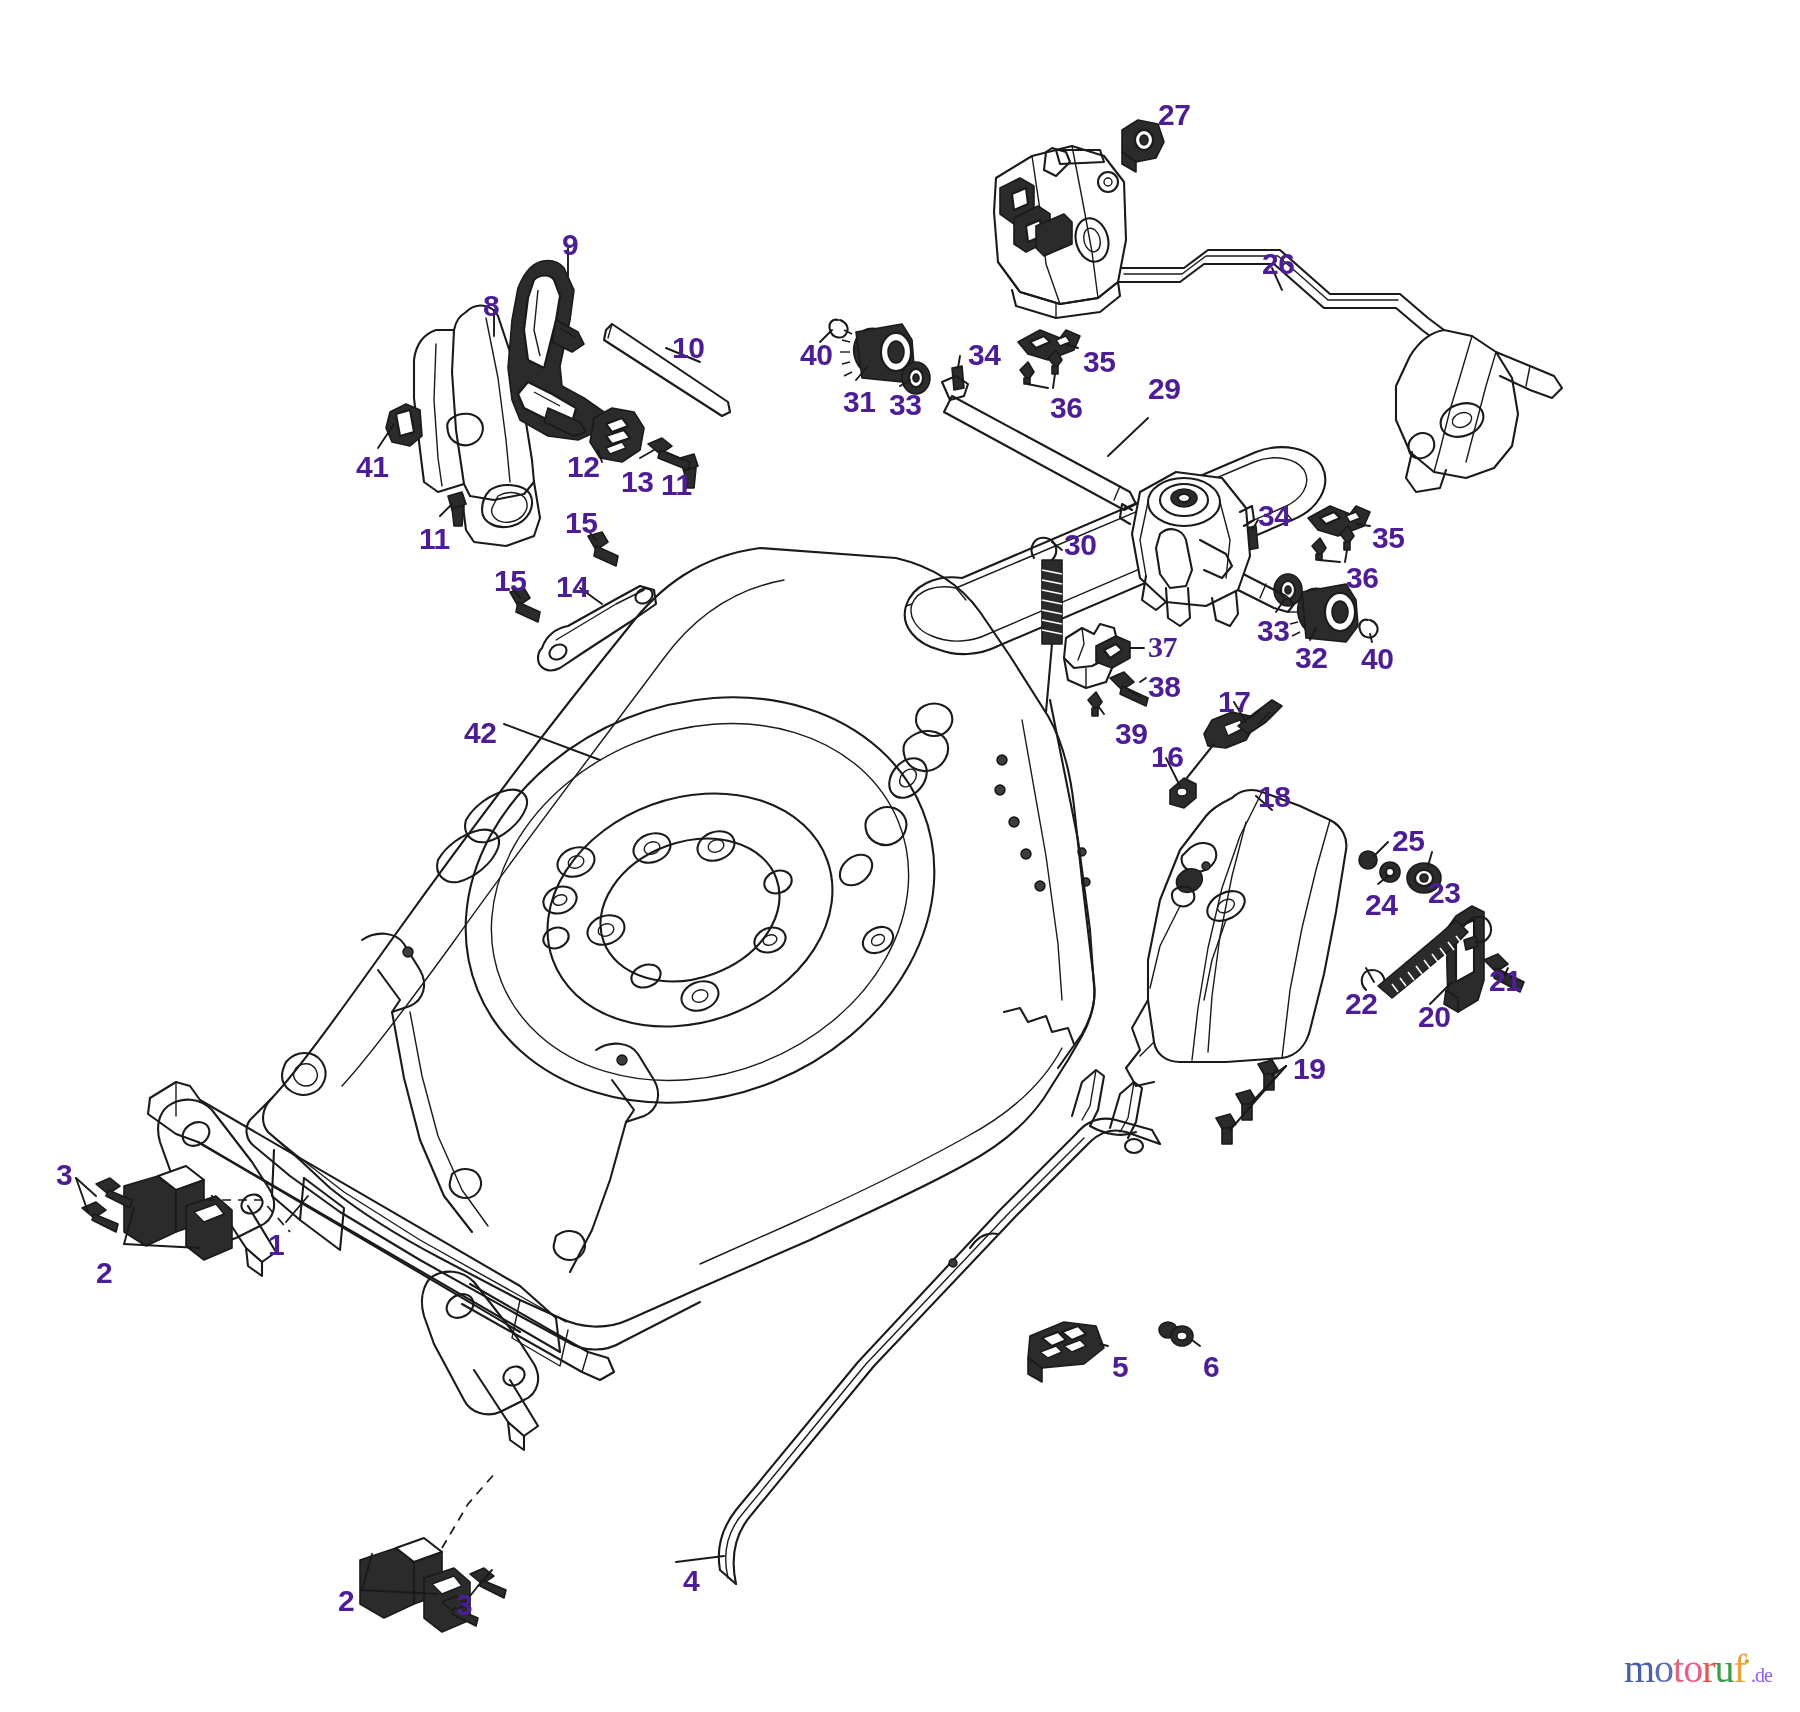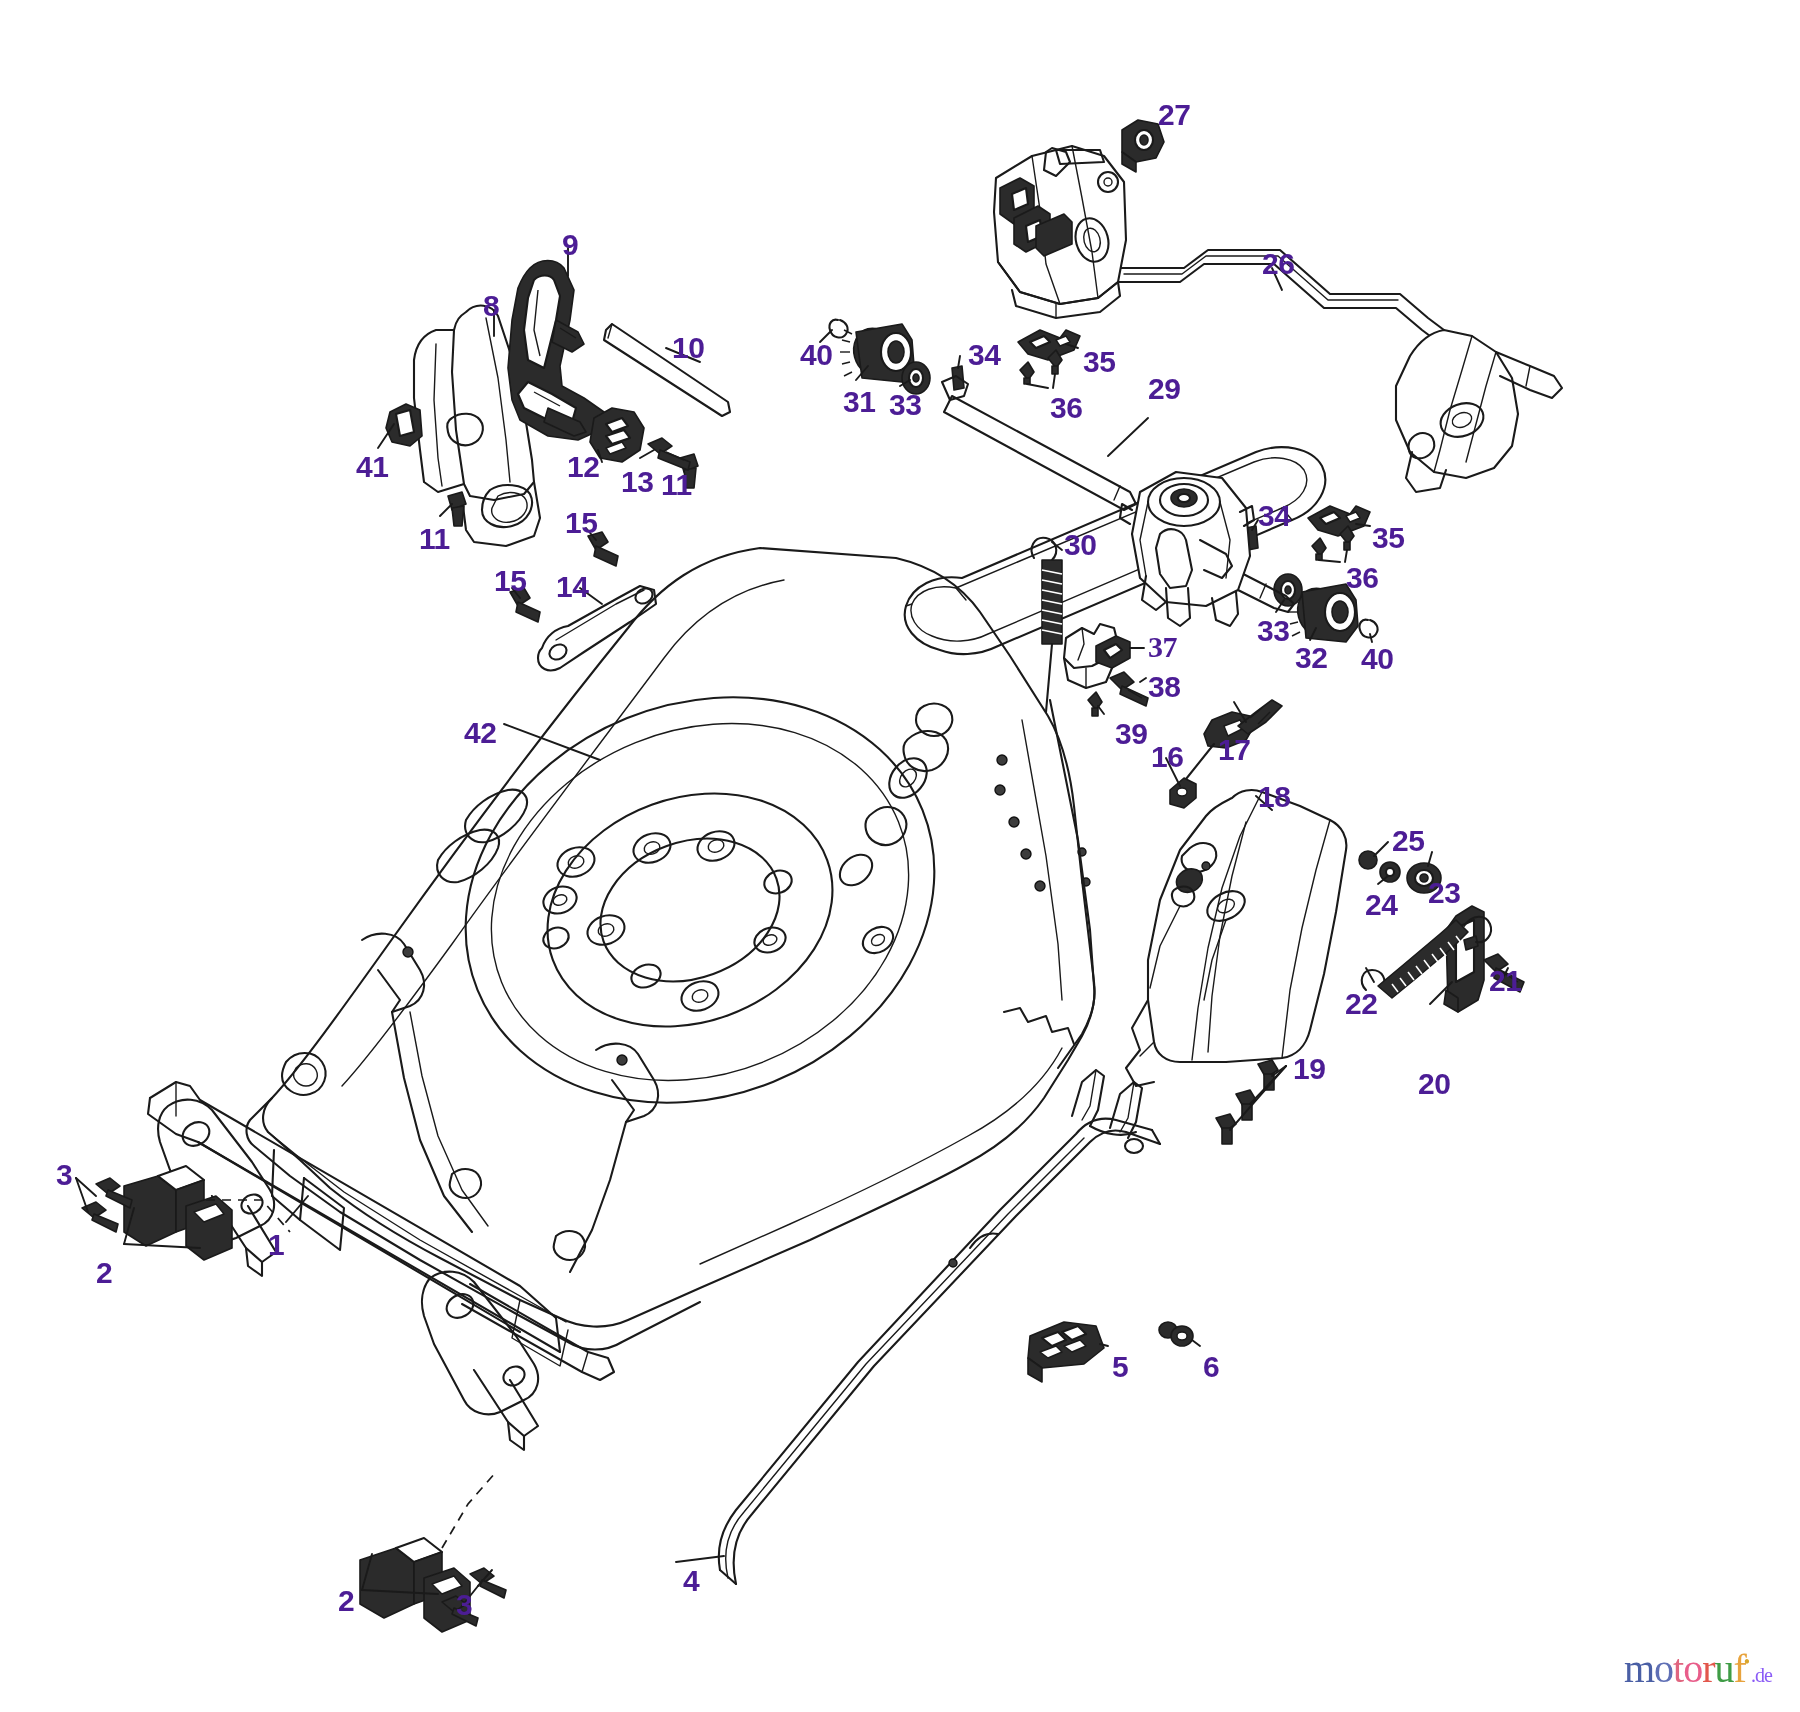--- a/index.html
+++ b/index.html
@@ -748,24 +748,24 @@
   <div class="callout" style="left:562px;  top:230px;">9</div>
   <div class="callout" style="left:672px;  top:333px;">10</div>
   <div class="callout" style="left:419px;  top:524px;">11</div>
   <div class="callout" style="left:661px;  top:470px;">11</div>
   <div class="callout" style="left:567px;  top:452px;">12</div>
   <div class="callout" style="left:621px;  top:467px;">13</div>
   <div class="callout" style="left:556px;  top:572px;">14</div>
   <div class="callout" style="left:565px;  top:508px;">15</div>
   <div class="callout" style="left:494px;  top:566px;">15</div>
   <div class="callout" style="left:1151px; top:742px;">16</div>
-  <div class="callout" style="left:1218px; top:687px;margin-top:48px;">17</div>
+  <div class="callout" style="left:1218px; top:687px;">17</div>
   <div class="callout" style="left:1258px; top:782px;">18</div>
   <div class="callout" style="left:1293px; top:1054px;">19</div>
-  <div class="callout" style="left:1418px; top:1069px;">20</div>
+  <div class="callout" style="left:1418px; top:1002px;">20</div>
   <div class="callout" style="left:1489px; top:966px;">21</div>
   <div class="callout" style="left:1345px; top:989px;">22</div>
   <div class="callout" style="left:1428px; top:878px;">23</div>
   <div class="callout" style="left:1350px; top:890px;margin-left:15px;">24</div>
   <div class="callout" style="left:1392px; top:826px;">25</div>
   <div class="callout" style="left:1262px; top:249px;">26</div>
   <div class="callout" style="left:1158px; top:100px;">27</div>
   <div class="callout" style="left:1148px; top:374px;">29</div>
   <div class="callout" style="left:1064px; top:530px;">30</div>
   <div class="callout" style="left:843px;  top:387px;">31</div>

